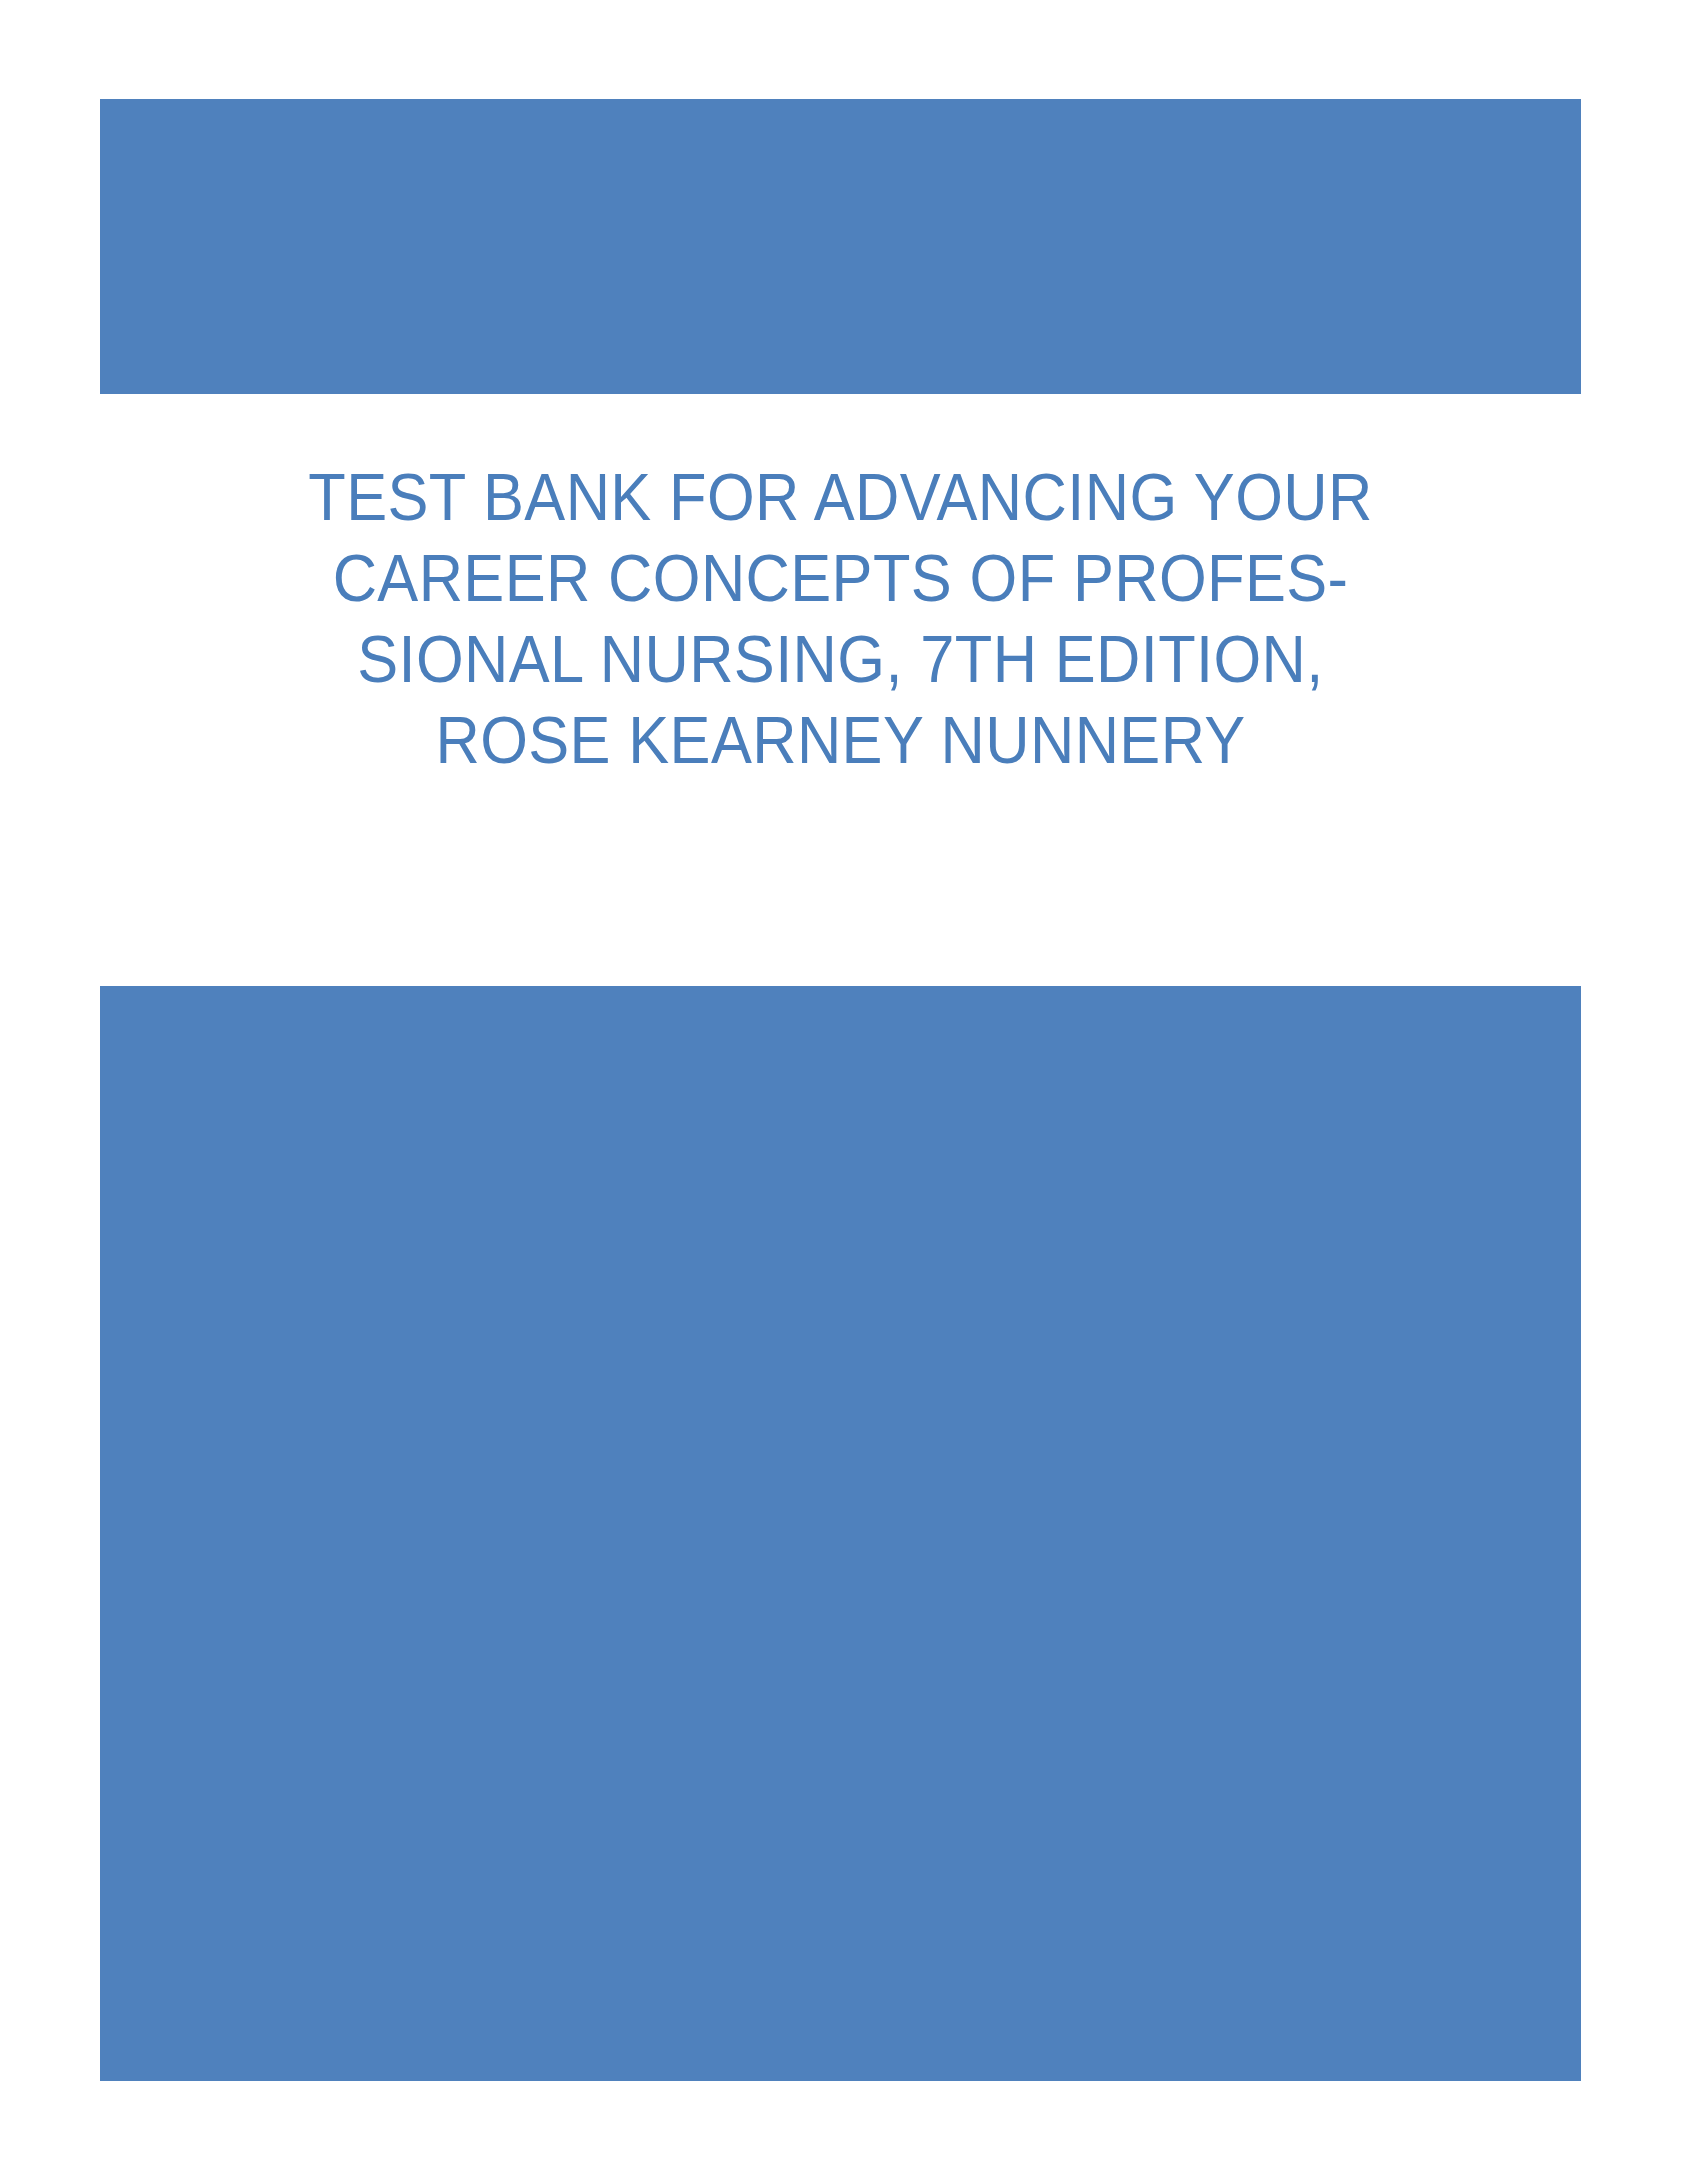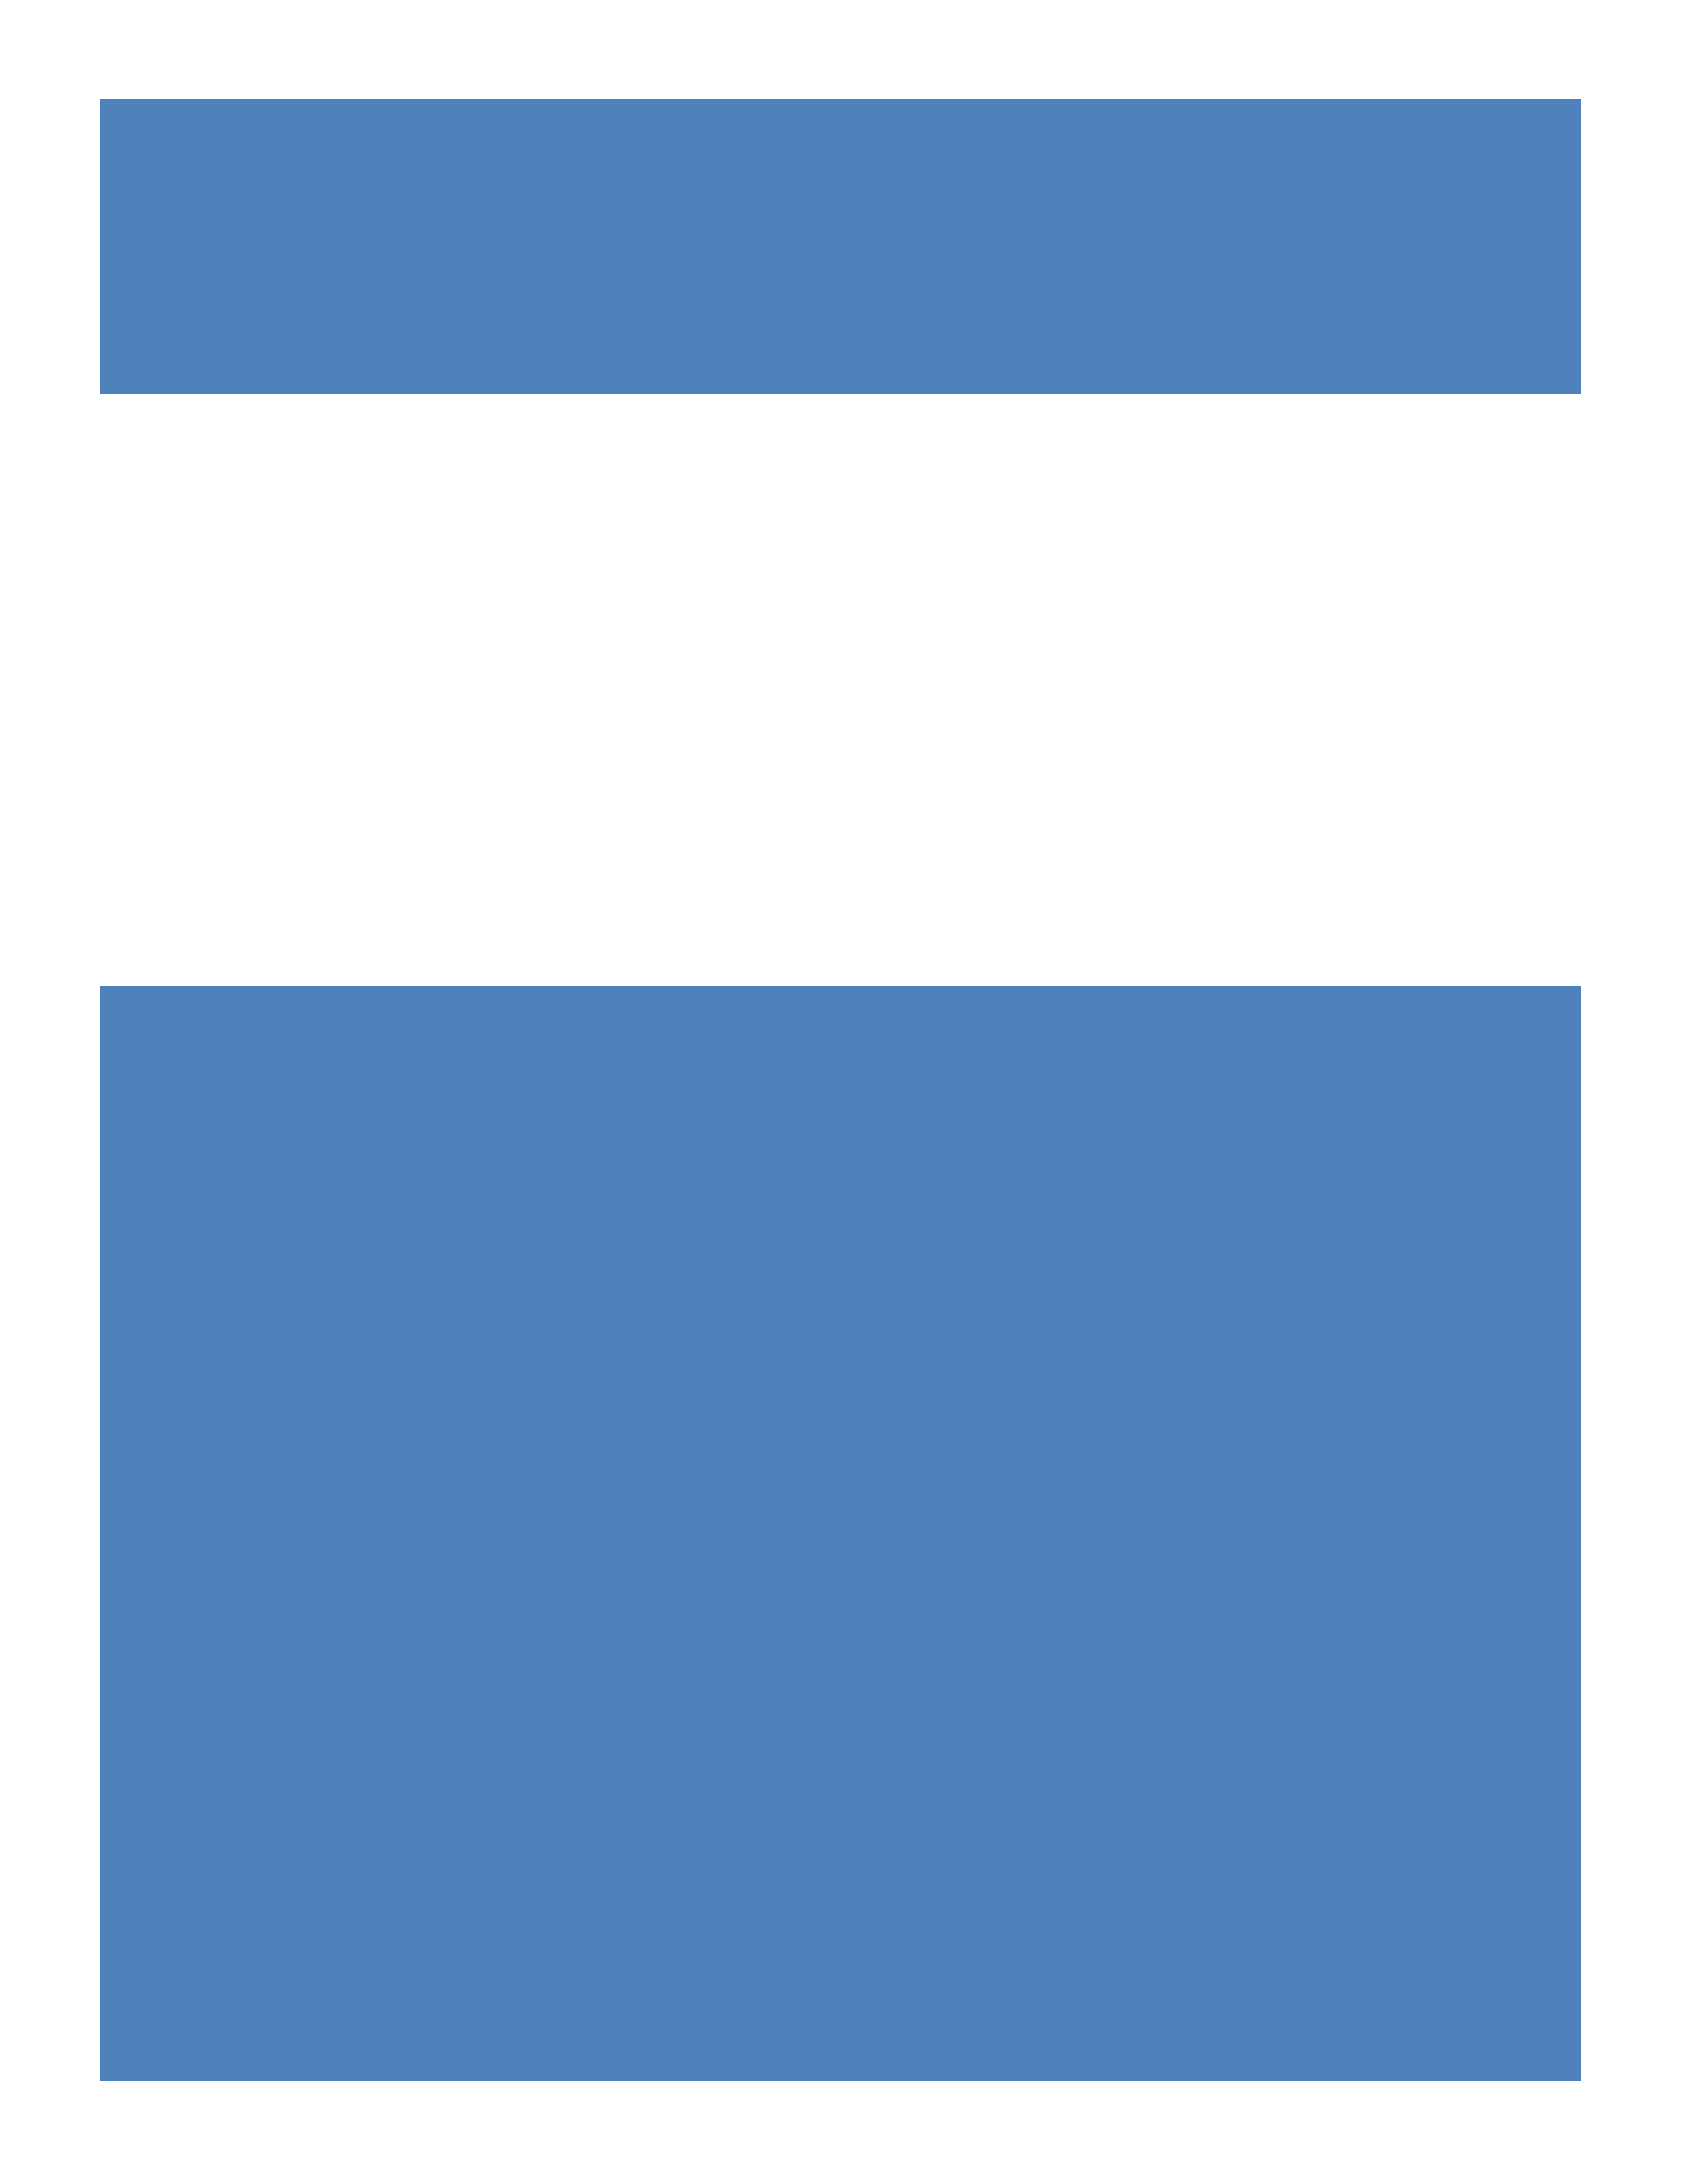--- a/index.html
+++ b/index.html
@@ -65,17 +65,23 @@
     -webkit-font-smoothing: antialiased;
   }
 </style>
 </head>
 <body>
 
 <div id="page" style="background: rgb(255, 255, 255);">
 
   <div class="band" id="band-top" style="background: rgb(79, 129, 189);"></div>
 
+  <div id="title-block">
+    <span class="title-line" style="color: rgb(74, 126, 187);">TEST BANK FOR ADVANCING YOUR</span>
+    <span class="title-line" style="color: rgb(74, 126, 187);">CAREER CONCEPTS OF PROFES-</span>
+    <span class="title-line" style="color: rgb(74, 126, 187);">SIONAL NURSING, 7TH EDITION,</span>
+    <span class="title-line" style="color: rgb(74, 126, 187);">ROSE KEARNEY NUNNERY</span>
+  </div>
 
   <div class="band" id="band-bottom" style="background: rgb(79, 129, 189);"></div>
 
 </div>
 
 
 </body></html>

